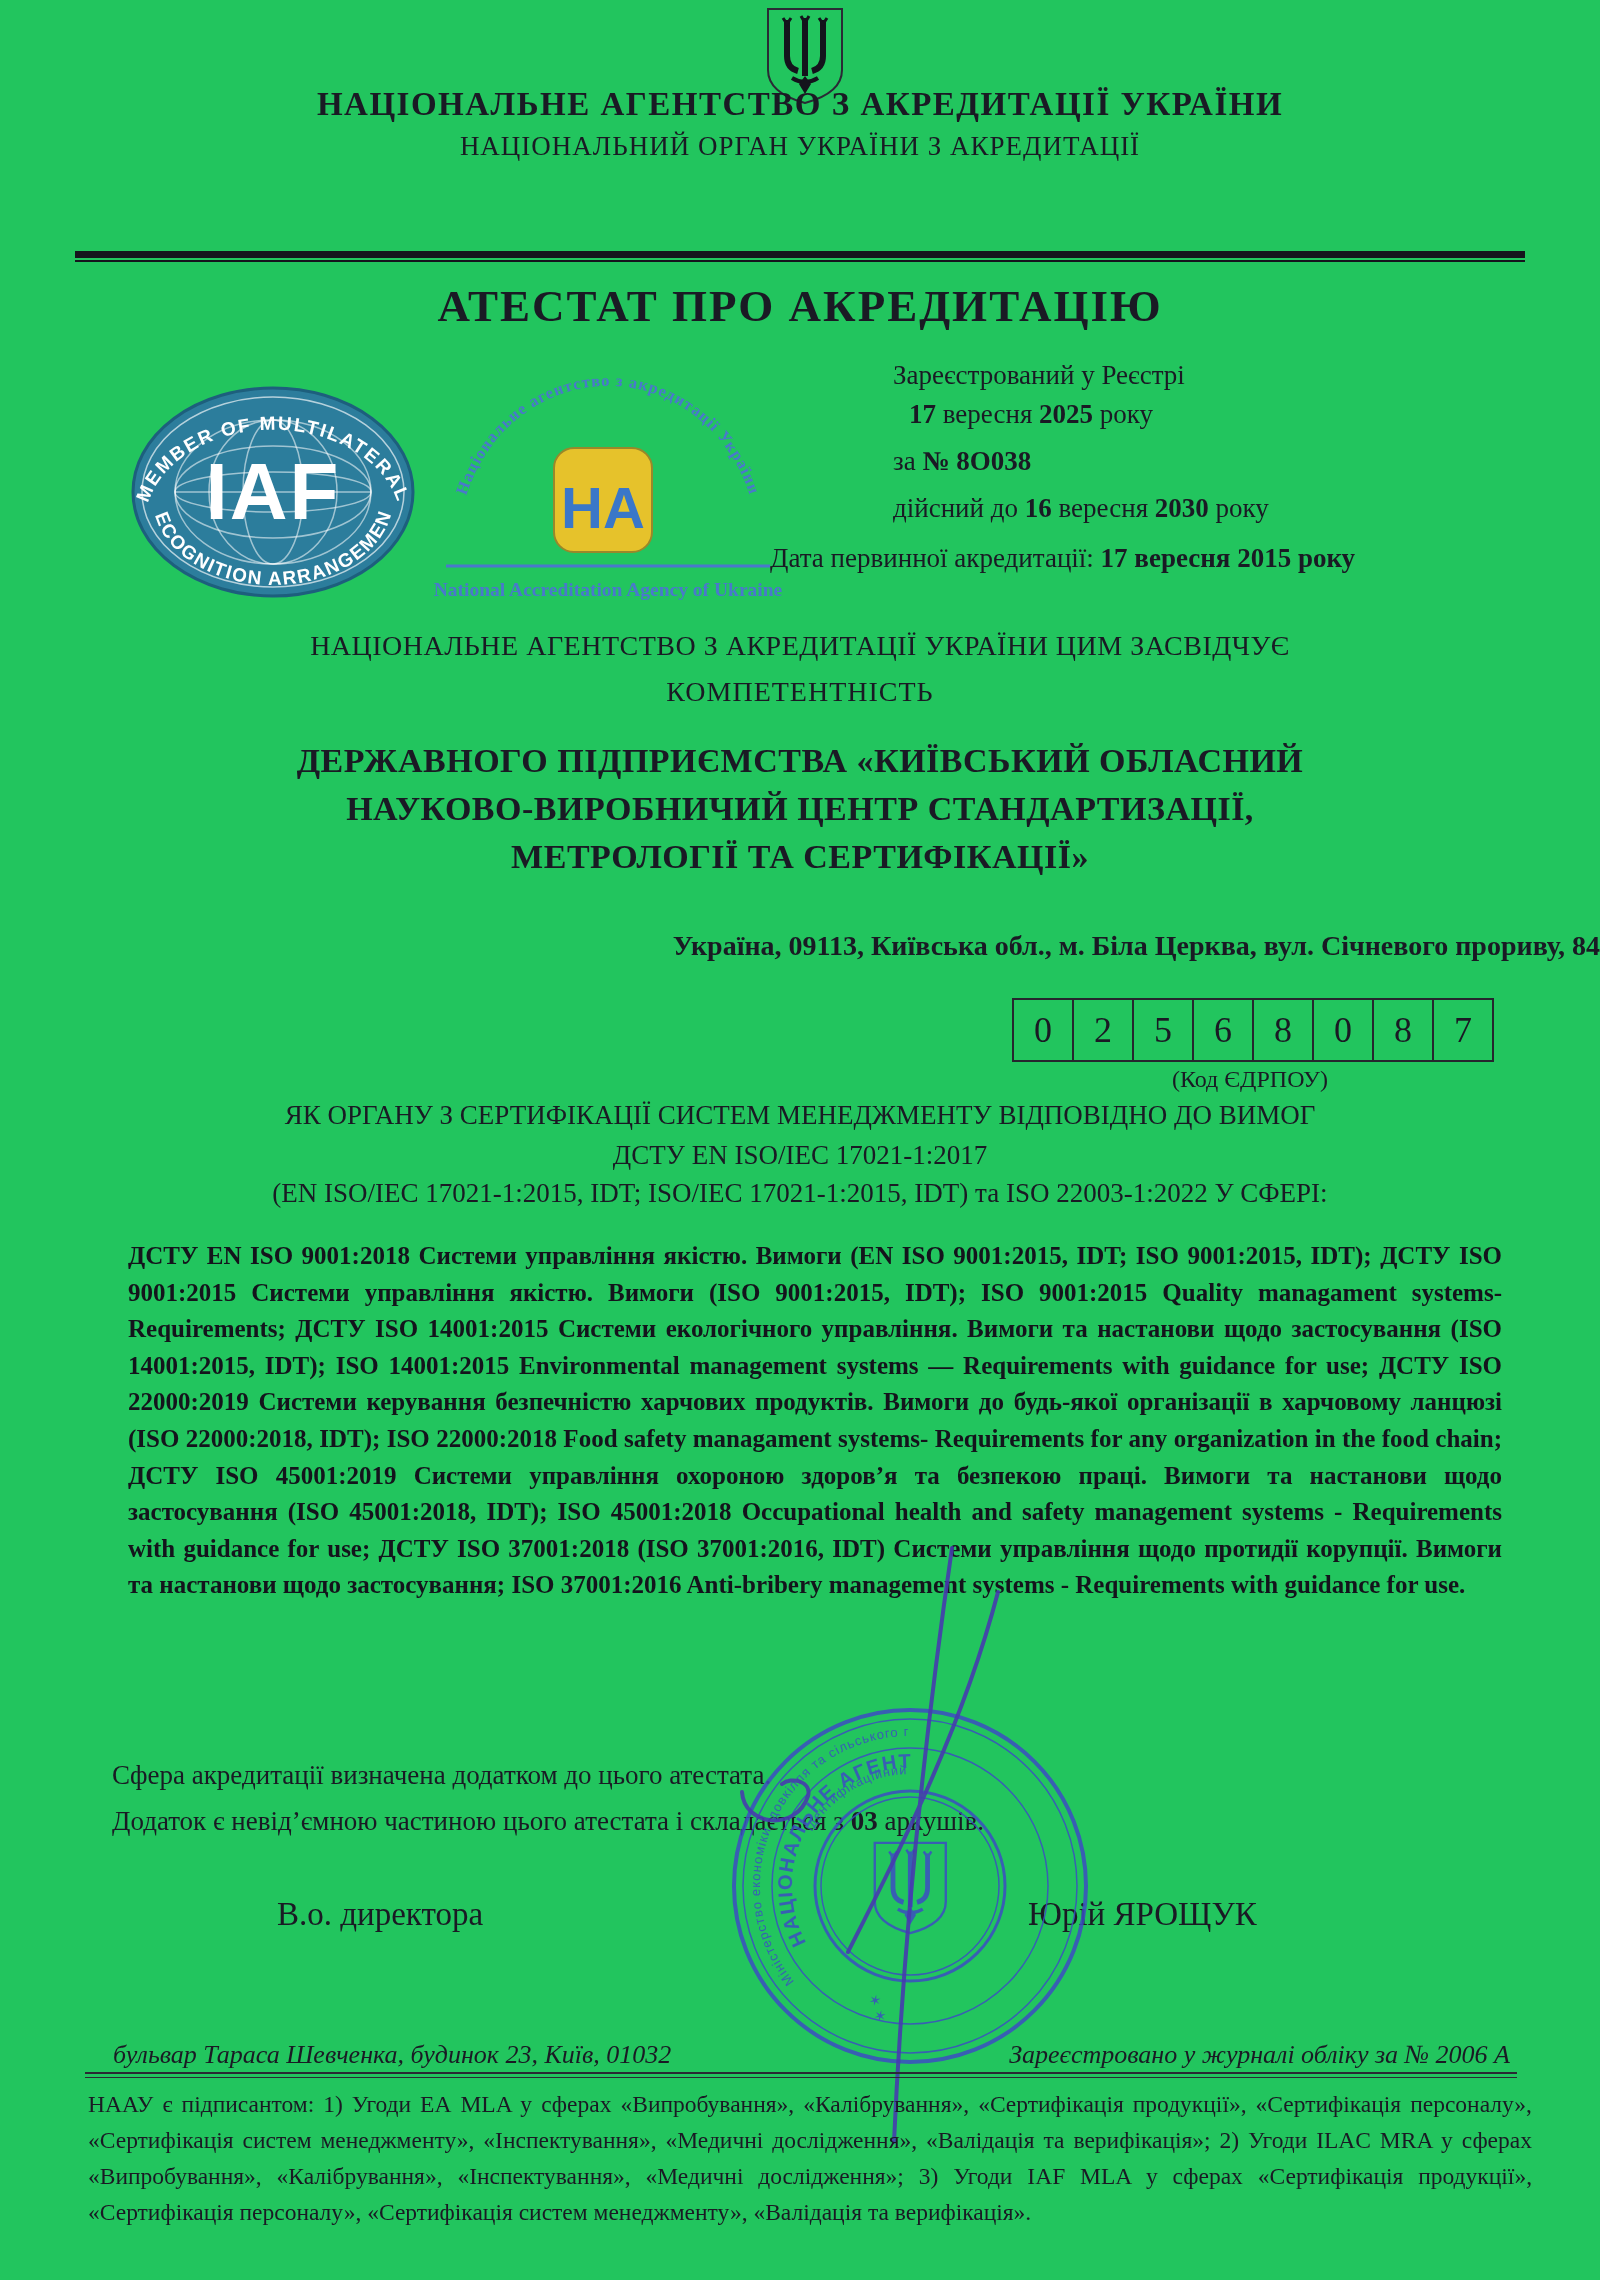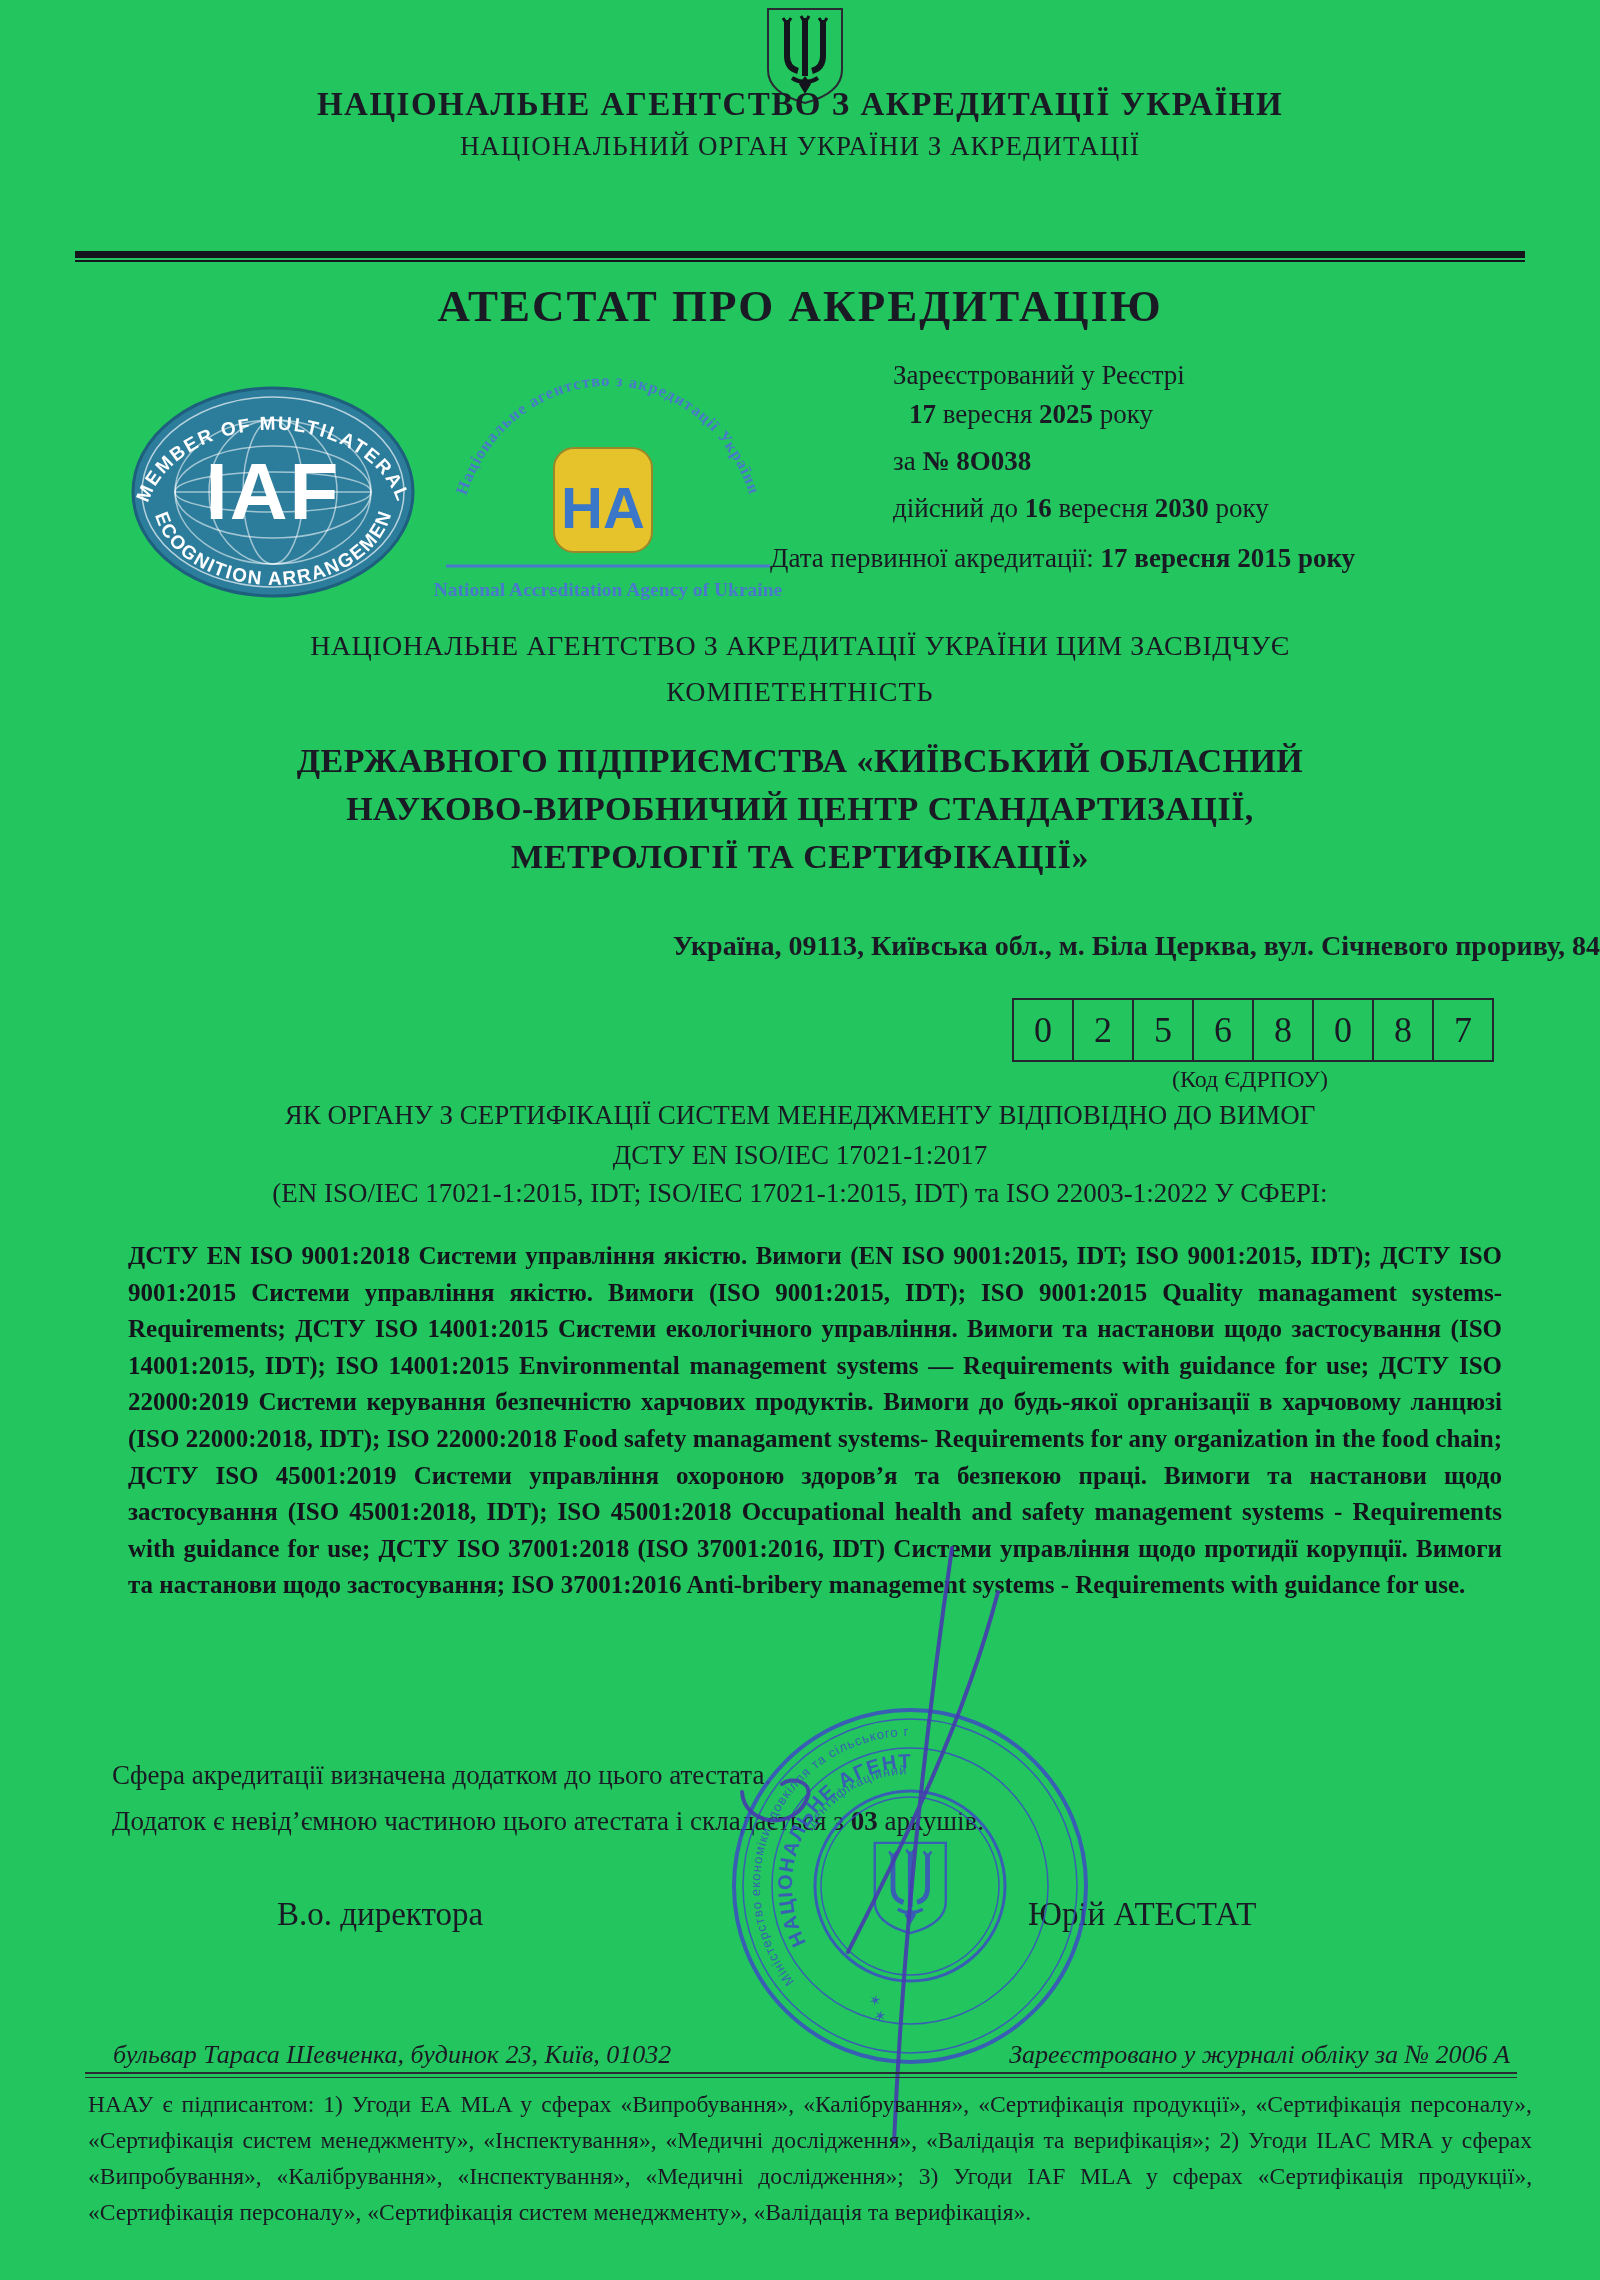--- a/index.html
+++ b/index.html
@@ -149,21 +149,21 @@
   <div class="abs ctr req3">(EN ISO/IEC 17021-1:2015, IDT; ISO/IEC 17021-1:2015, IDT) та ISO 22003-1:2022 У СФЕРІ:</div>
 
   <div class="abs scope">ДСТУ EN ISO 9001:2018 Системи управління якістю. Вимоги (EN ISO 9001:2015, IDT; ISO 9001:2015, IDT); ДСТУ ISO 9001:2015 Системи управління якістю. Вимоги (ISO 9001:2015, IDT); ISO 9001:2015 Quality managament systems-Requirements; ДСТУ ISO 14001:2015 Системи екологічного управління. Вимоги та настанови щодо застосування (ISO 14001:2015, IDT); ISO 14001:2015 Environmental management systems — Requirements with guidance for use; ДСТУ ISO 22000:2019 Системи керування безпечністю харчових продуктів. Вимоги до будь-якої організації в харчовому ланцюзі (ISO 22000:2018, IDT); ISO 22000:2018 Food safety managament systems- Requirements for any organization in the food chain; ДСТУ ISO 45001:2019 Системи управління охороною здоров’я та безпекою праці. Вимоги та настанови щодо застосування (ISO 45001:2018, IDT); ISO 45001:2018 Occupational health and safety management systems - Requirements with guidance for use; ДСТУ ISO 37001:2018 (ISO 37001:2016, IDT) Системи управління щодо протидії корупції. Вимоги та настанови щодо застосування; ISO 37001:2016 Anti-bribery management systems - Requirements with guidance for use.</div>
 
   <div class="abs annex1">Сфера акредитації визначена додатком до цього атестата.</div>
   <div class="abs annex2">
     <span>Додаток є невід’ємною частиною цього атестата і складається з </span><span class="b">03</span><span> аркушів.</span>
   </div>
 
   <div class="abs role">В.о. директора</div>
-  <div class="abs dname">Юрій АТЕСТАТ</div>
+  <div class="abs dname">Юрій ЯРОЩУК</div>
 
   <svg class="abs stamp" width="384" height="384" viewBox="0 0 384 384" style="color:#3c4ec2;">
     <g stroke="#3c4ec2" fill="none">
       <circle cx="192" cy="192" r="176" stroke-width="4"></circle>
       <circle cx="192" cy="192" r="167" stroke-width="1.5"></circle>
       <circle cx="192" cy="192" r="138" stroke-width="1.5"></circle>
       <circle cx="192" cy="192" r="95" stroke-width="3"></circle>
       <circle cx="192" cy="192" r="89" stroke-width="1.5"></circle>
     </g>
     <defs>

